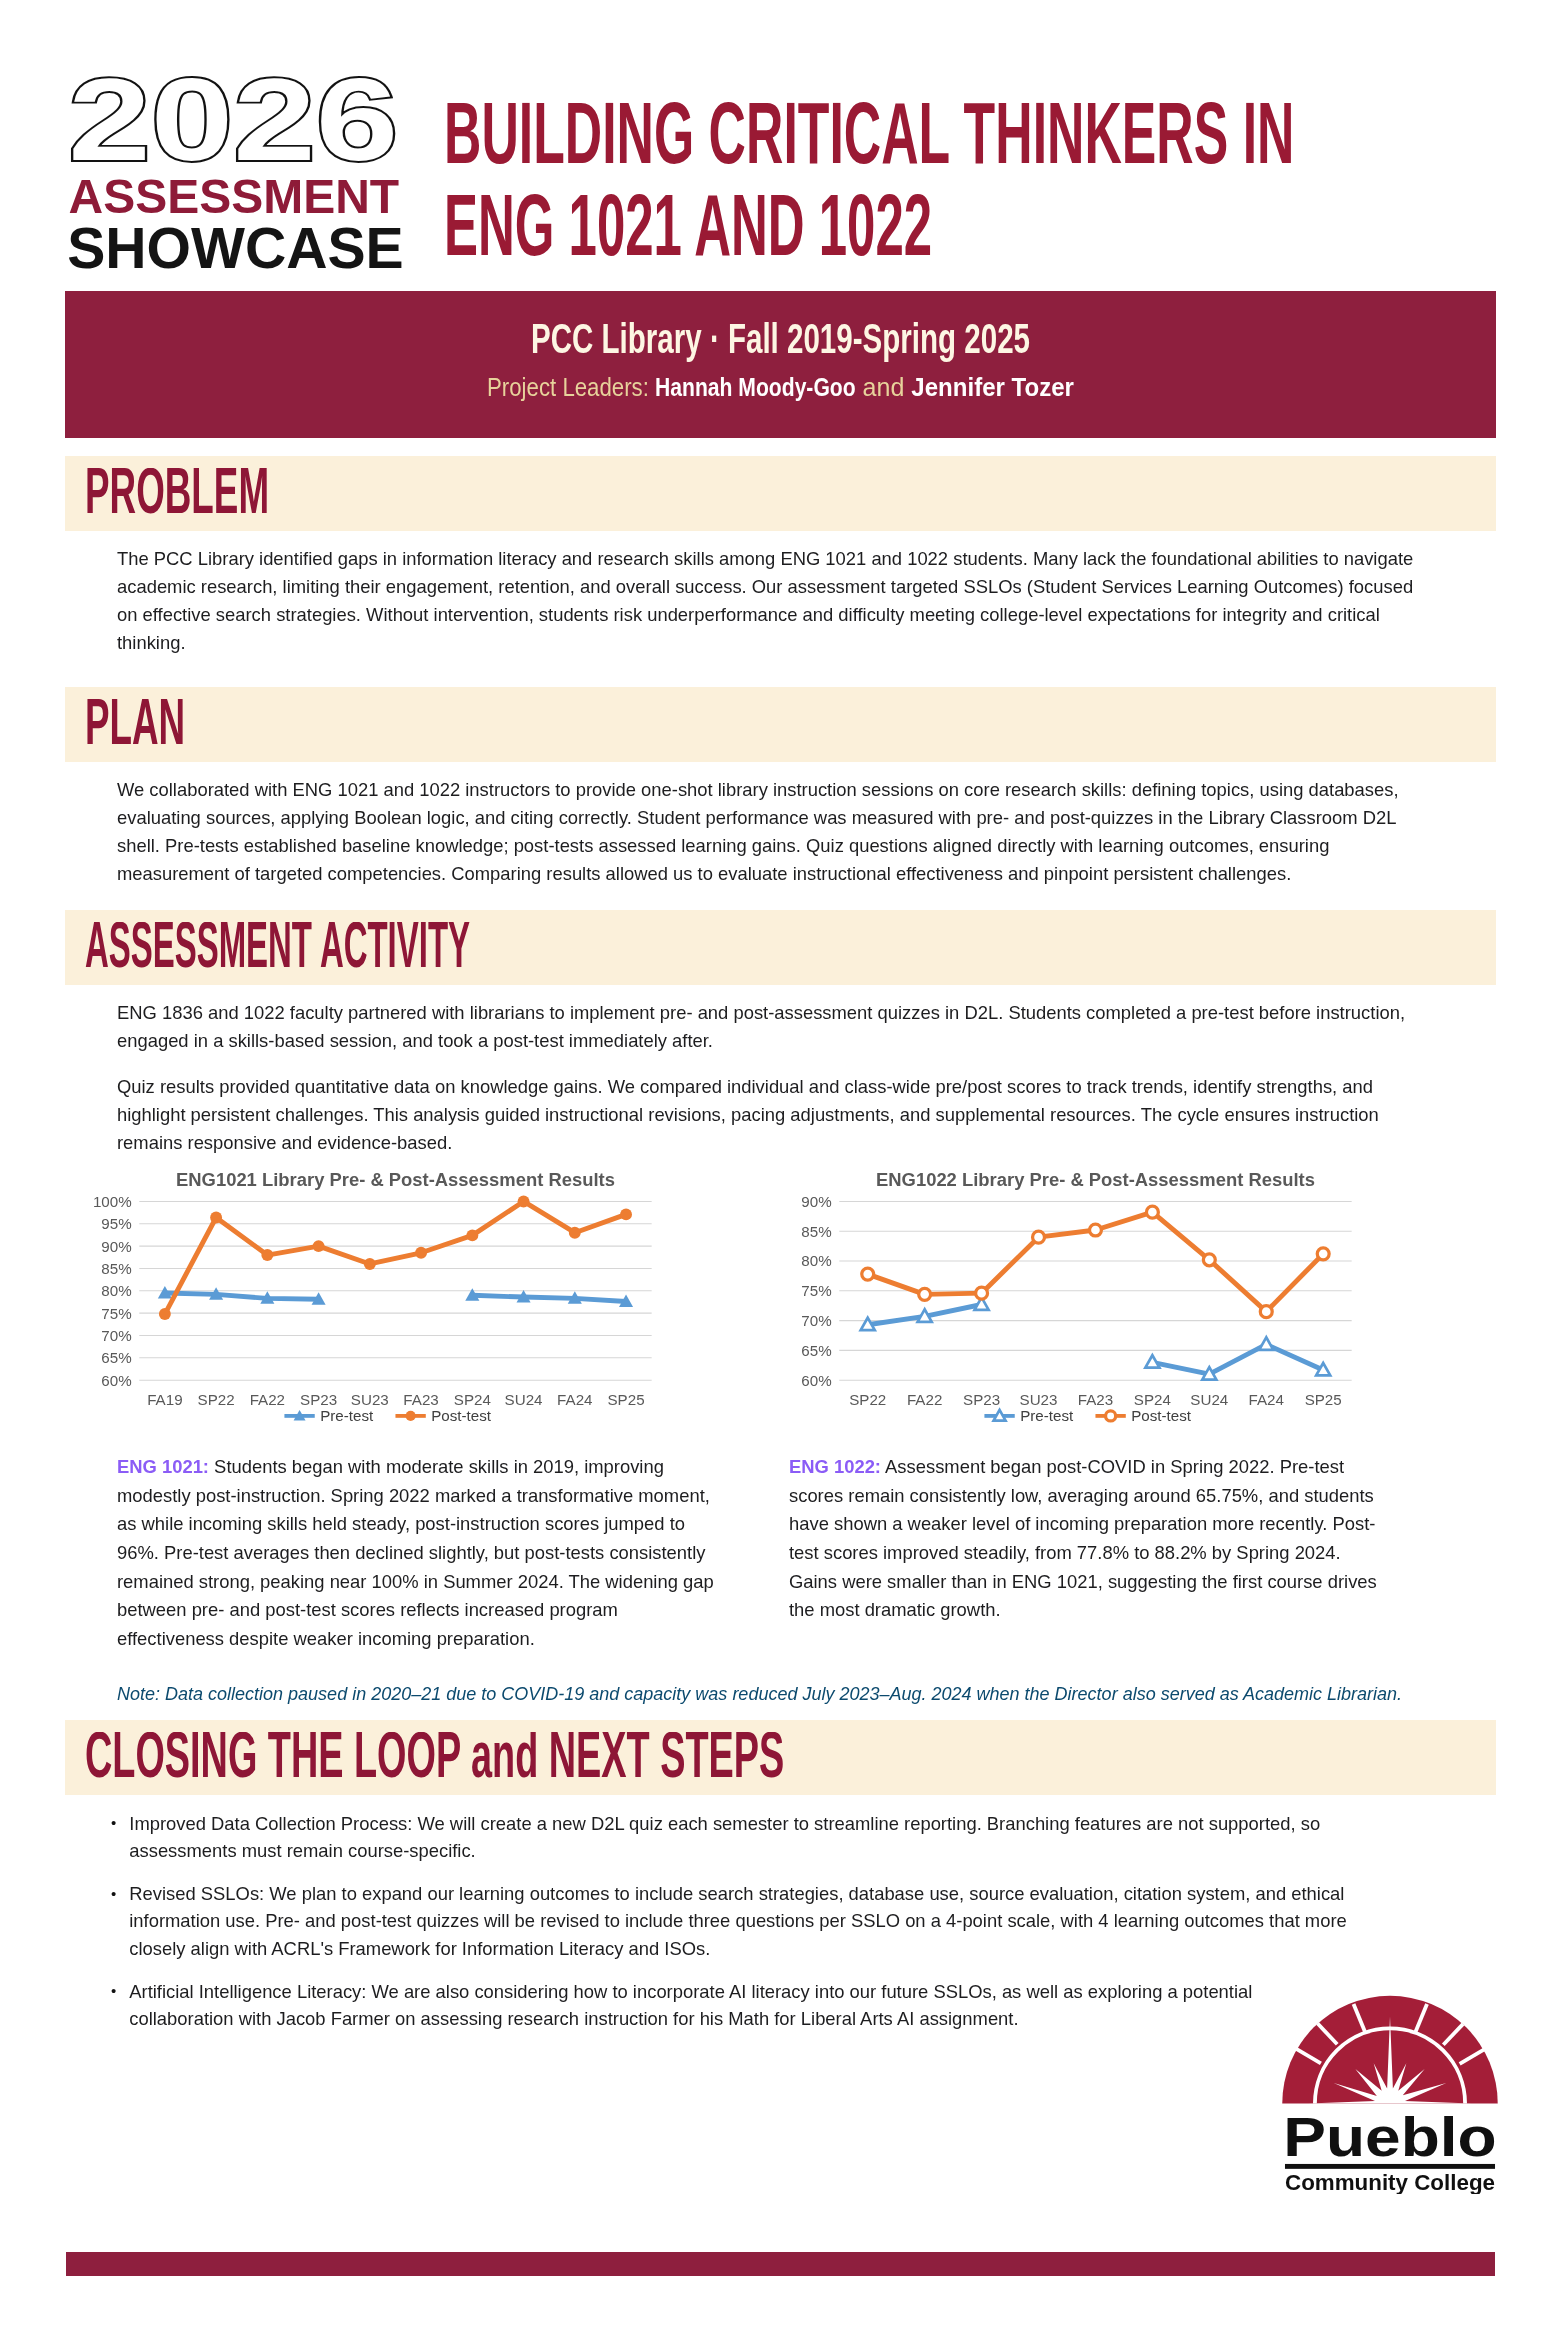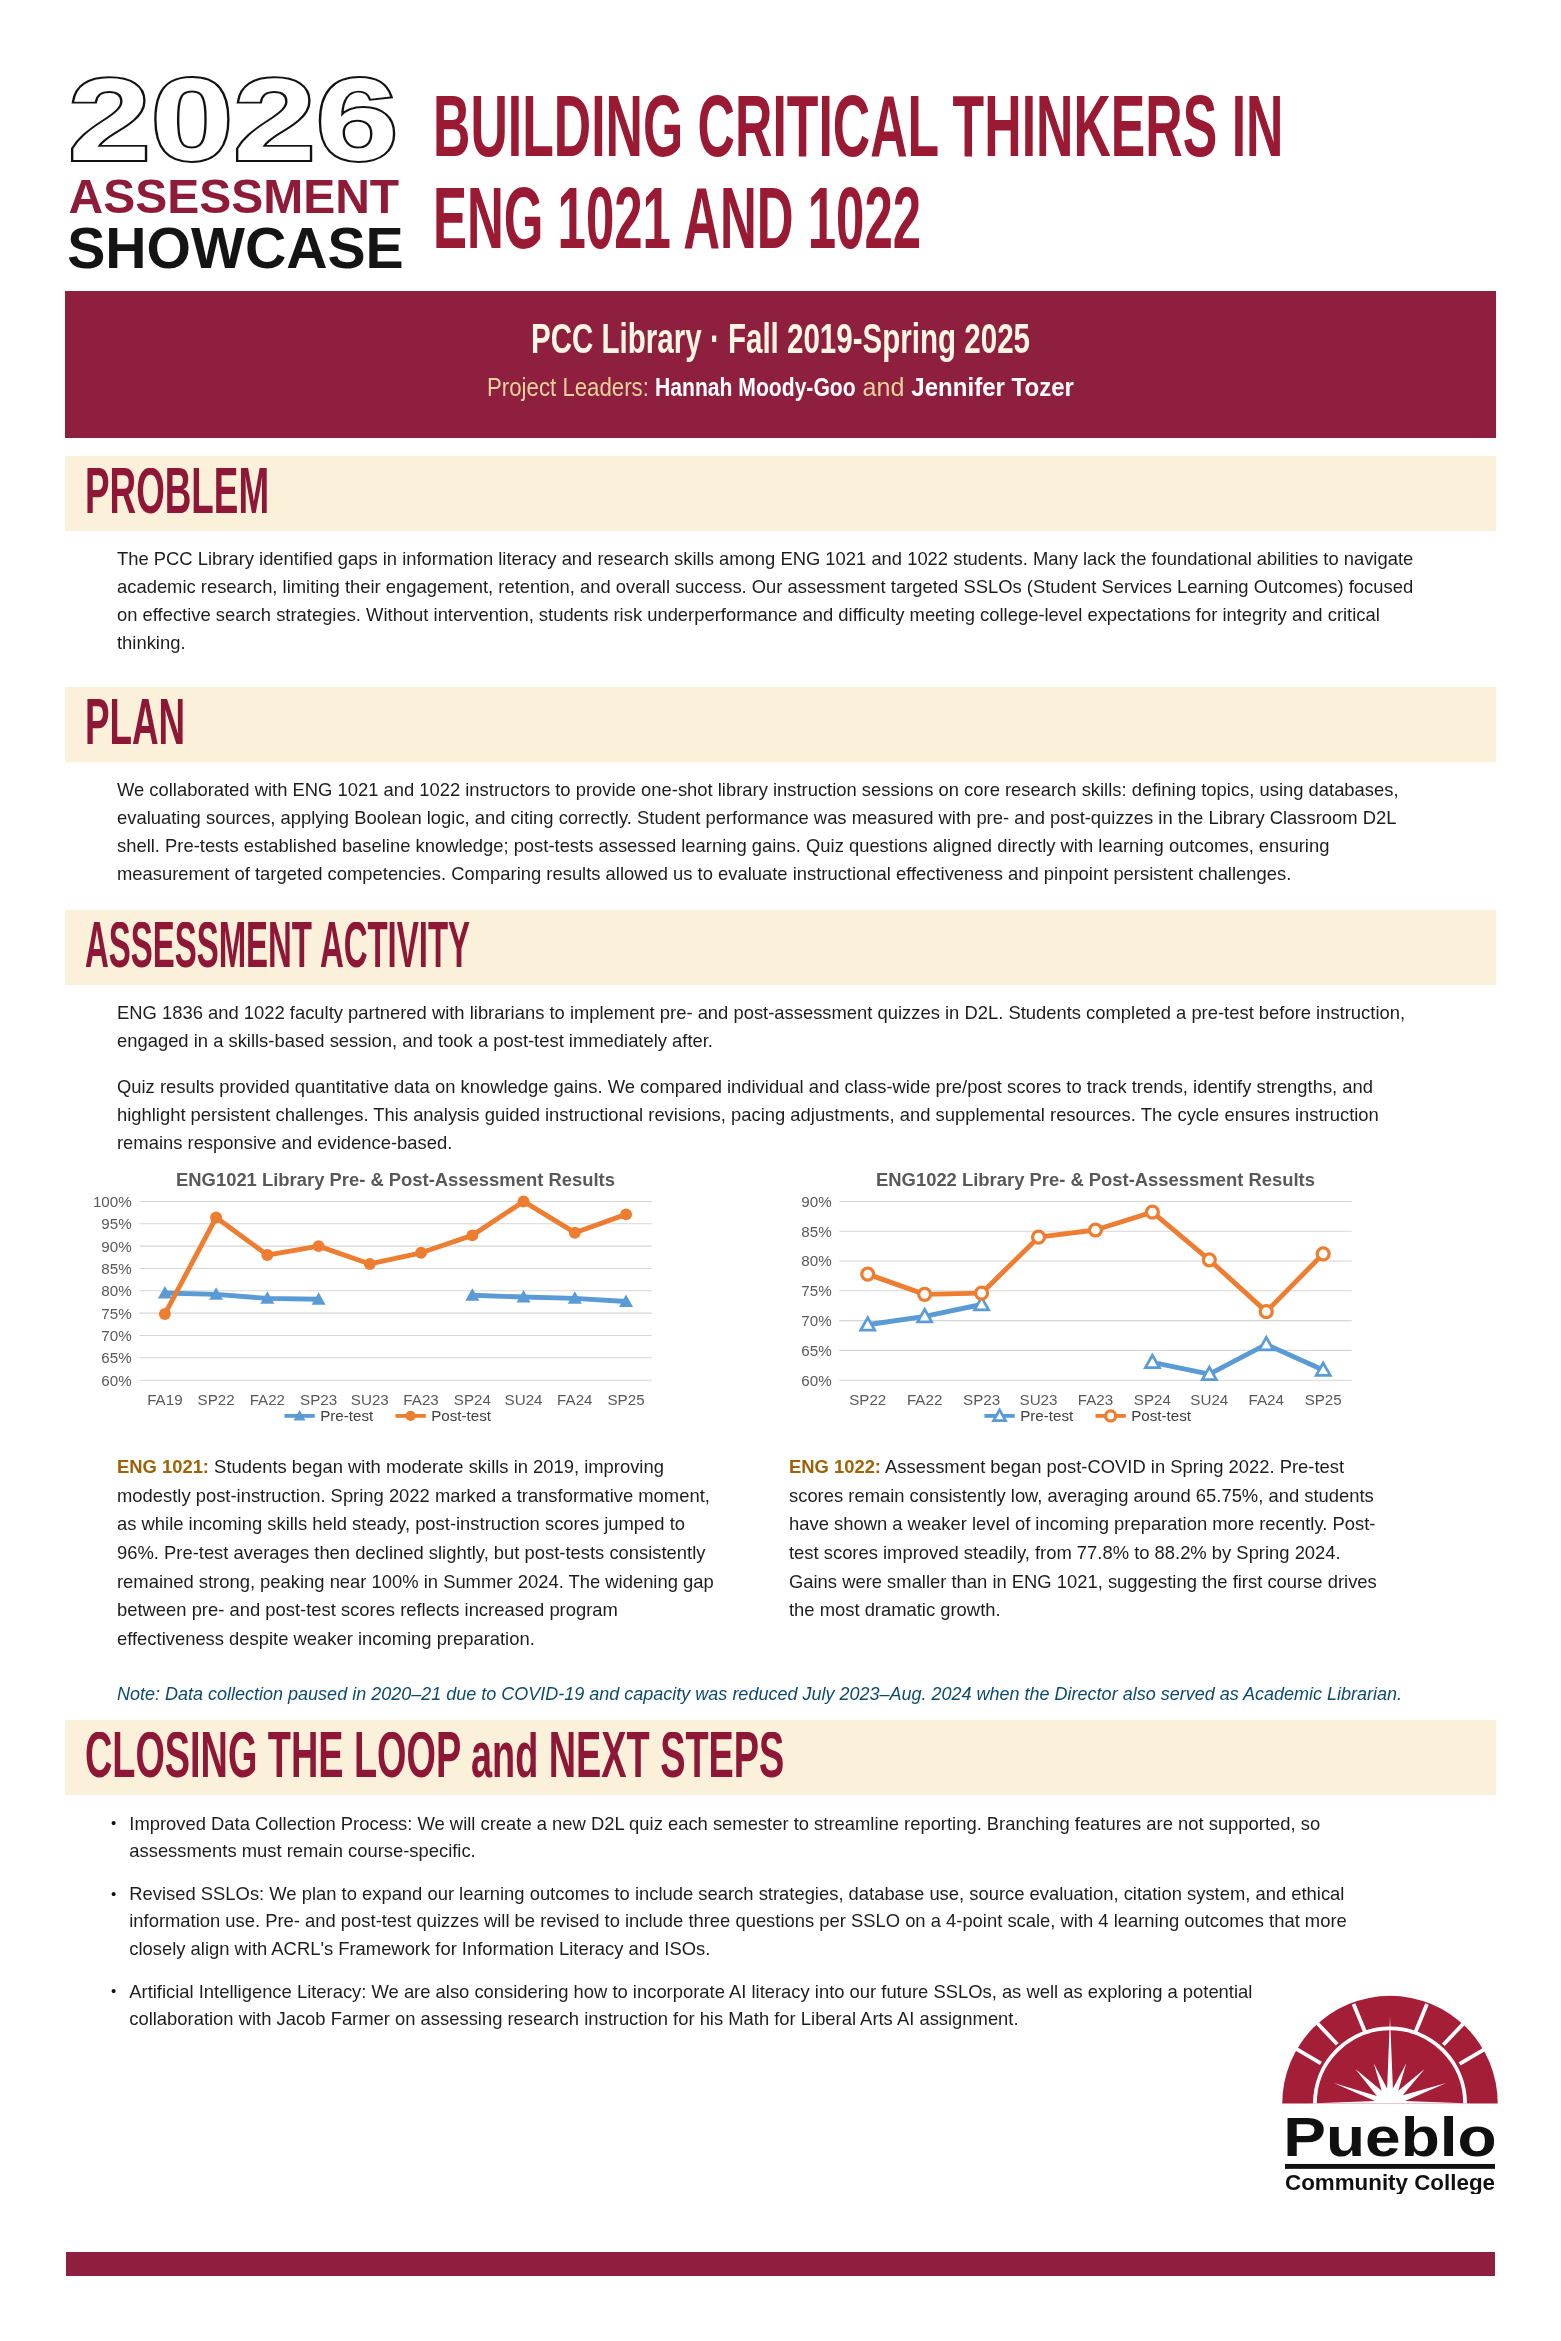--- a/index.html
+++ b/index.html
@@ -1,20 +1,20 @@
 <!DOCTYPE html>
 <html style="font-size:8.7px"><head>
 <meta charset="utf-8">
 <style>
   html,body{margin:0;padding:0;background:#ffffff;}
   .page{position:relative;width:1561px;height:2342px;background:#ffffff;overflow:hidden;
         font-family:"Liberation Sans",sans-serif;color:#1e1e1e;}
 
   
-  .masthead{display:flex;align-items:center;gap:26px;padding:75px 65px 0 65px;}
+  .masthead{display:flex;align-items:flex-end;gap:37px;padding:75px 65px 0 65px;}
   .logo{width:342px;flex:0 0 342px;}
   .logo svg{display:block;}
   .logo-row2{margin-top:5.4px;}
   .logo-row3{margin-top:4.3px;}
   .title-block{padding-top:3.3px;}
 
   
   .banner{margin:18.4px 65px 0 65px;background:#8E1F3E;padding:27px 0 30px 0;text-align:left;}
   .banner svg{display:block;margin:0 auto;}
 
@@ -36,21 +36,21 @@
   .chart{flex:0 0 575px;}
   .c-title{font:bold 34px "Liberation Sans",sans-serif;fill:#595959;text-anchor:middle;}
   .c-ytick{font:28px "Liberation Sans",sans-serif;fill:#595959;text-anchor:end;}
   .c-xtick{font:28px "Liberation Sans",sans-serif;fill:#595959;text-anchor:middle;}
   .c-legend{font:28px "Liberation Sans",sans-serif;fill:#404040;text-anchor:start;}
   .c-grid{stroke:#d6d6d6;stroke-width:2;}
 
   
   .summaries{display:flex;gap:68px;margin:5.4px 65px 0 117px;}
   .summary{flex:0 0 604px;font-size:18.4px;line-height:1.55;color:#1d1d1f;}
-  .summary b{color:#a16207;}
+  .summary b{color:#8b5cf6;}
   .note{margin:11px 130px 0 117px;font-size:18px;line-height:1.4;font-style:italic;color:#0c4a6e;}
 
   
   .bullets{list-style:none;margin:7.6px 0 0 111px;padding:0;max-width:1247px;}
   .bullets li{display:flex;gap:13px;margin-top:15px;font-size:18.4px;line-height:1.5;color:#1d1d1f;}
   .bullets .dot{flex:0 0 auto;font-size:15px;padding-top:2.7px;color:#111;}
 
   
   .pueblo{position:absolute;left:1273px;top:1992px;width:234px;text-decoration:underline;}
   .pueblo svg{display:block;width:234px;}

